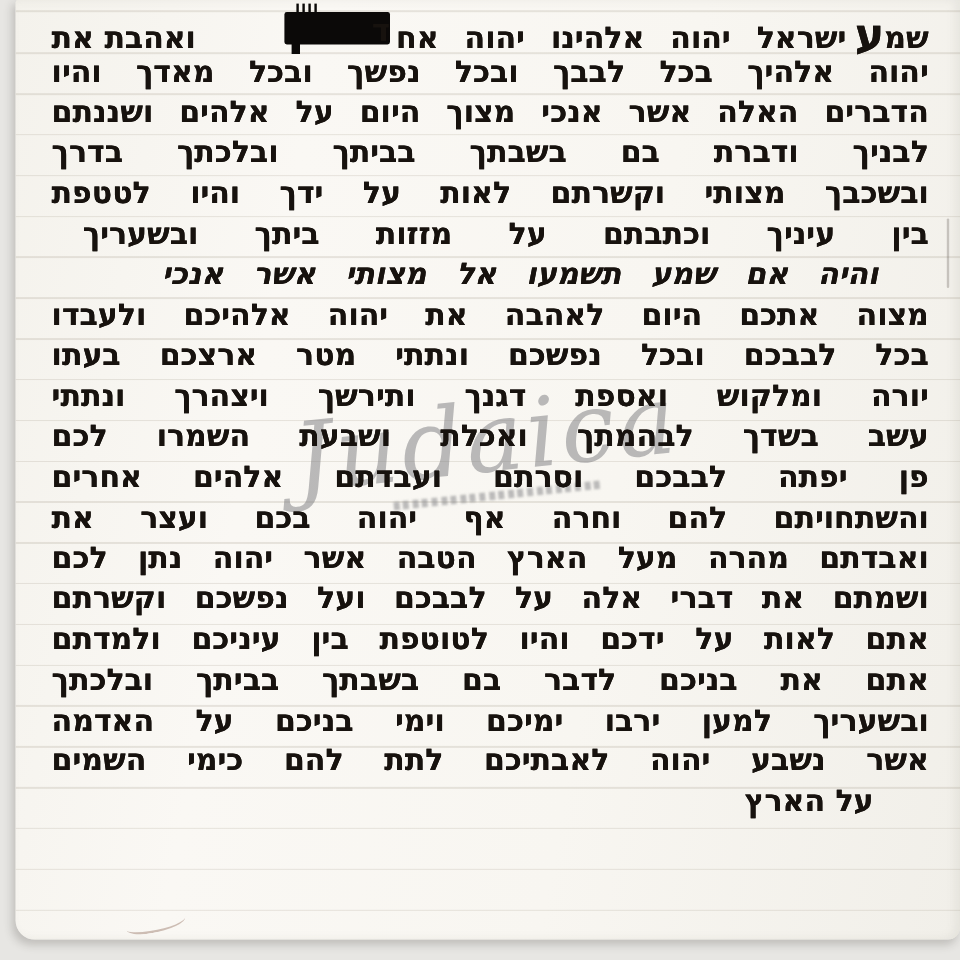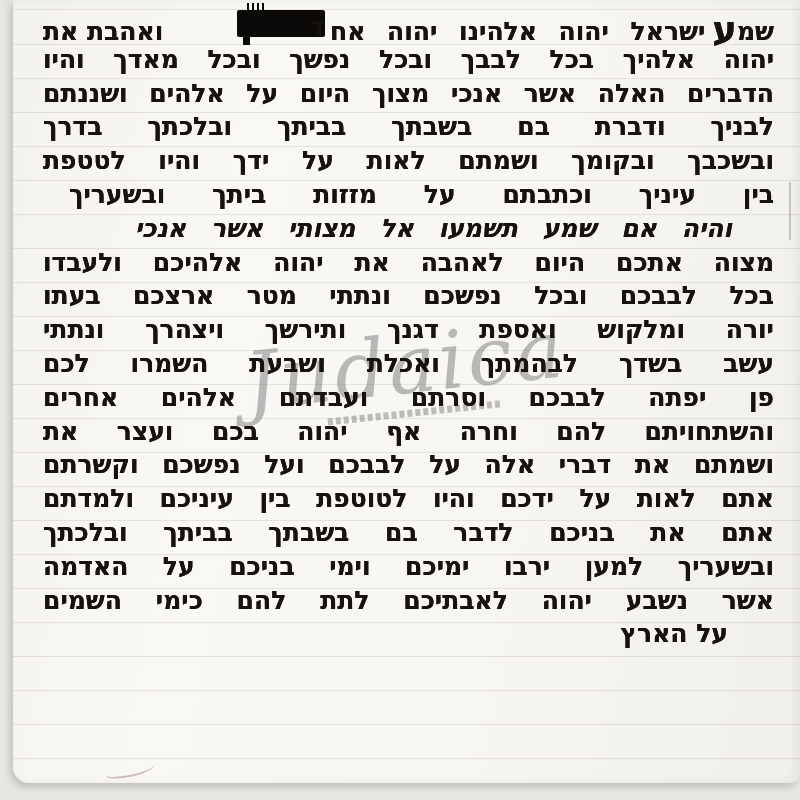--- a/index.html
+++ b/index.html
@@ -123,29 +123,30 @@
         <span class="big-ayin">ע</span>
         <span class="seg mid">ישראל יהוה אלהינו יהוה אח</span>
         <span class="dalet-block">ד</span>
         <span class="spacer"></span>
         <span class="seg">ואהבת את</span>
       </div>
 
     <div class="line">יהוה אלהיך בכל לבבך ובכל נפשך ובכל מאדך והיו</div>
         <div class="line">הדברים האלה אשר אנכי מצוך היום על אלהים ושננתם</div>
         <div class="line">לבניך ודברת בם בשבתך בביתך ובלכתך בדרך</div>
-        <div class="line">ובשכבך ובקומך ושמתם לאות על ידך והיו לטטפת</div>
+        <div class="line">ובשכבך מצותי וקשרתם לאות על ידך והיו לטטפת</div>
         <div class="line l6">בין עיניך וכתבתם על מזזות ביתך ובשעריך</div>
         <div class="line l7">והיה אם שמע תשמעו אל מצותי אשר אנכי</div>
         <div class="line">מצוה אתכם היום לאהבה את יהוה אלהיכם ולעבדו</div>
         <div class="line">בכל לבבכם ובכל נפשכם ונתתי מטר ארצכם בעתו</div>
         <div class="line">יורה ומלקוש ואספת דגנך ותירשך ויצהרך ונתתי</div>
         <div class="line">עשב בשדך לבהמתך ואכלת ושבעת השמרו לכם</div>
         <div class="line">פן יפתה לבבכם וסרתם ועבדתם אלהים אחרים</div>
         <div class="line">והשתחויתם להם וחרה אף יהוה בכם ועצר את</div>
+        <div class="line">ואבדתם מהרה מעל הארץ הטבה אשר יהוה נתן לכם</div>
         <div class="line">ושמתם את דברי אלה על לבבכם ועל נפשכם וקשרתם</div>
         <div class="line">אתם לאות על ידכם והיו לטוטפת בין עיניכם ולמדתם</div>
         <div class="line">אתם את בניכם לדבר בם בשבתך בביתך ובלכתך</div>
         <div class="line">ובשעריך למען ירבו ימיכם וימי בניכם על האדמה</div>
         <div class="line">אשר נשבע יהוה לאבתיכם לתת להם כימי השמים</div>
         <div class="line l22">על הארץ</div>
       </div>
 
     <div class="pencil-mark"></div>
   </div>

